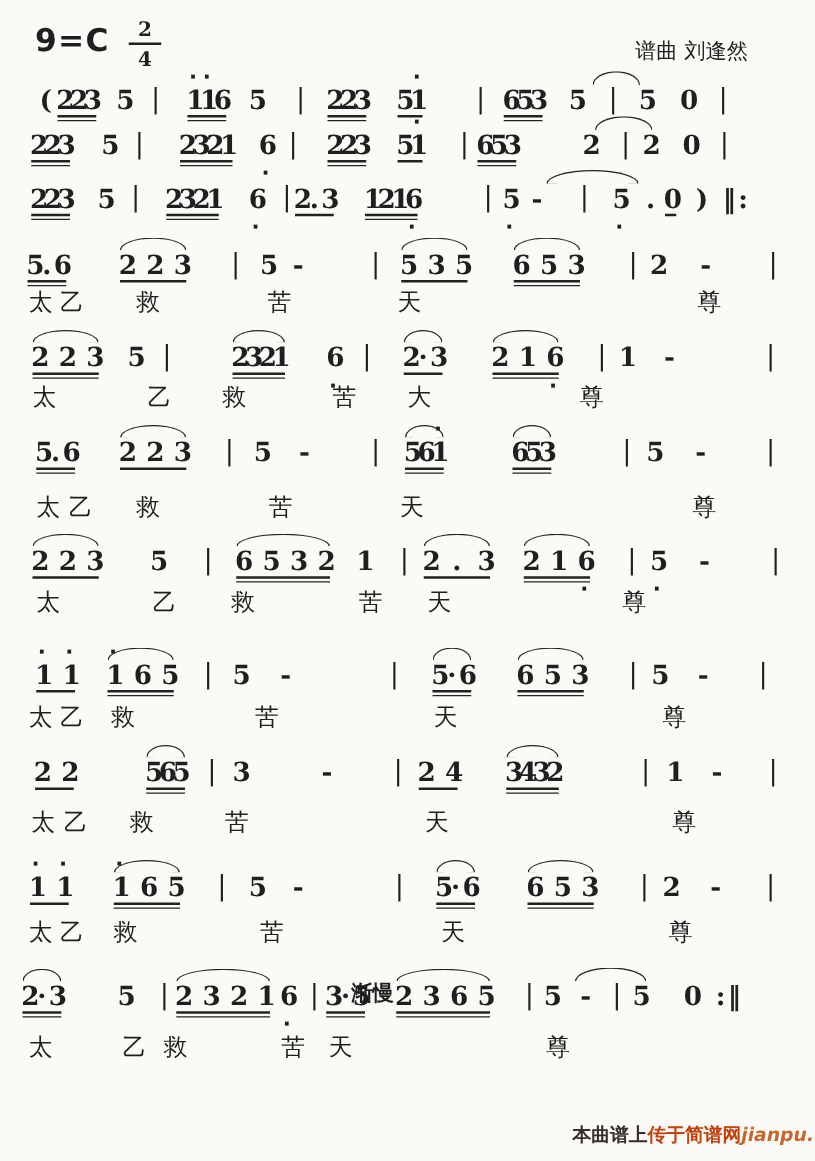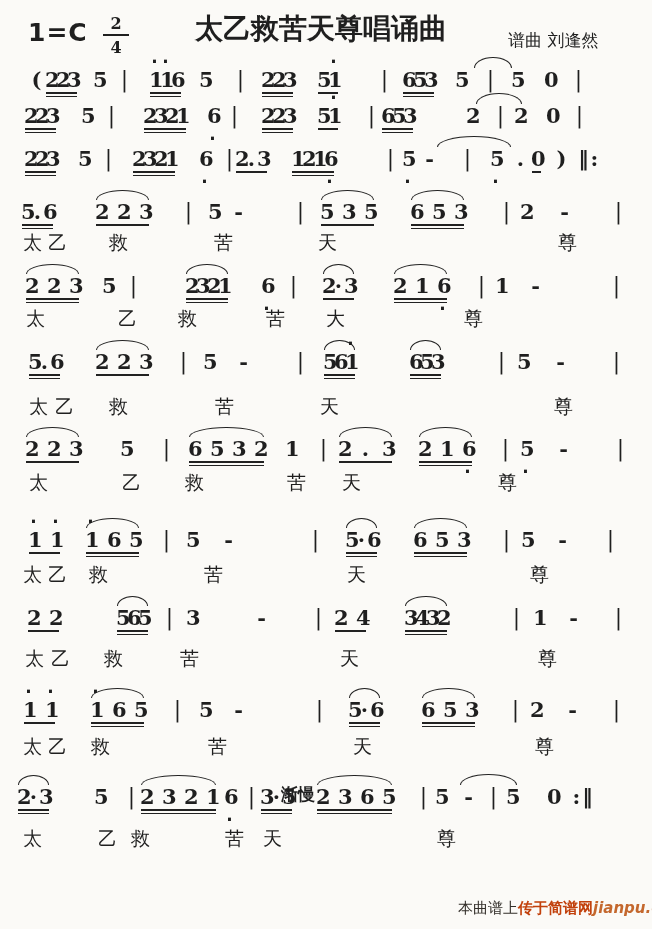--- a/index.html
+++ b/index.html
@@ -31,37 +31,36 @@
   .arc{position:absolute;left:1px;right:1px;top:1px;height:9px;
        border:1.5px solid #222;border-bottom:none;
        border-radius:50% 50% 0 0 / 100% 100% 0 0;}
   .tie{position:absolute;height:10px;
        border:1.5px solid #222;border-bottom:none;
        border-radius:50% 50% 0 0 / 100% 100% 0 0;}
   .lyr{position:absolute;font-size:19px;line-height:21px;white-space:nowrap;}
   .tempo{position:absolute;font-size:17px;font-weight:600;white-space:nowrap;margin-top:32px;}
   
   .watermark{position:absolute;left:458px;top:899px;font-size:15px;white-space:nowrap;}
-  .wm-dark{font-weight:400;}
+  .wm-dark{font-weight:700;}
   .wm-faint{font-weight:600;}
   .wm-site{font-weight:700;font-style:italic;}
 </style>
 </head>
 <body>
 
 <div class="page">
 
-  <div class="key">1=C</div>
+  <div class="key">9=C</div>
 
   <div class="ts">
     <span class="tst">2</span>
     <span class="tsb">4</span>
   </div>
 
-  <h1 class="title">太乙救苦天尊唱诵曲</h1>
 
   <div class="composer"><span>谱曲</span>&nbsp;<span>刘逢然</span></div>
 
   <div class="score">
       <div class="tok" style="left: 31px; top: 57px;">
         <div class="drow">
           <span class="dcell"></span>
         </div>
         <div class="cells">
           <span class="cell">(</span>

